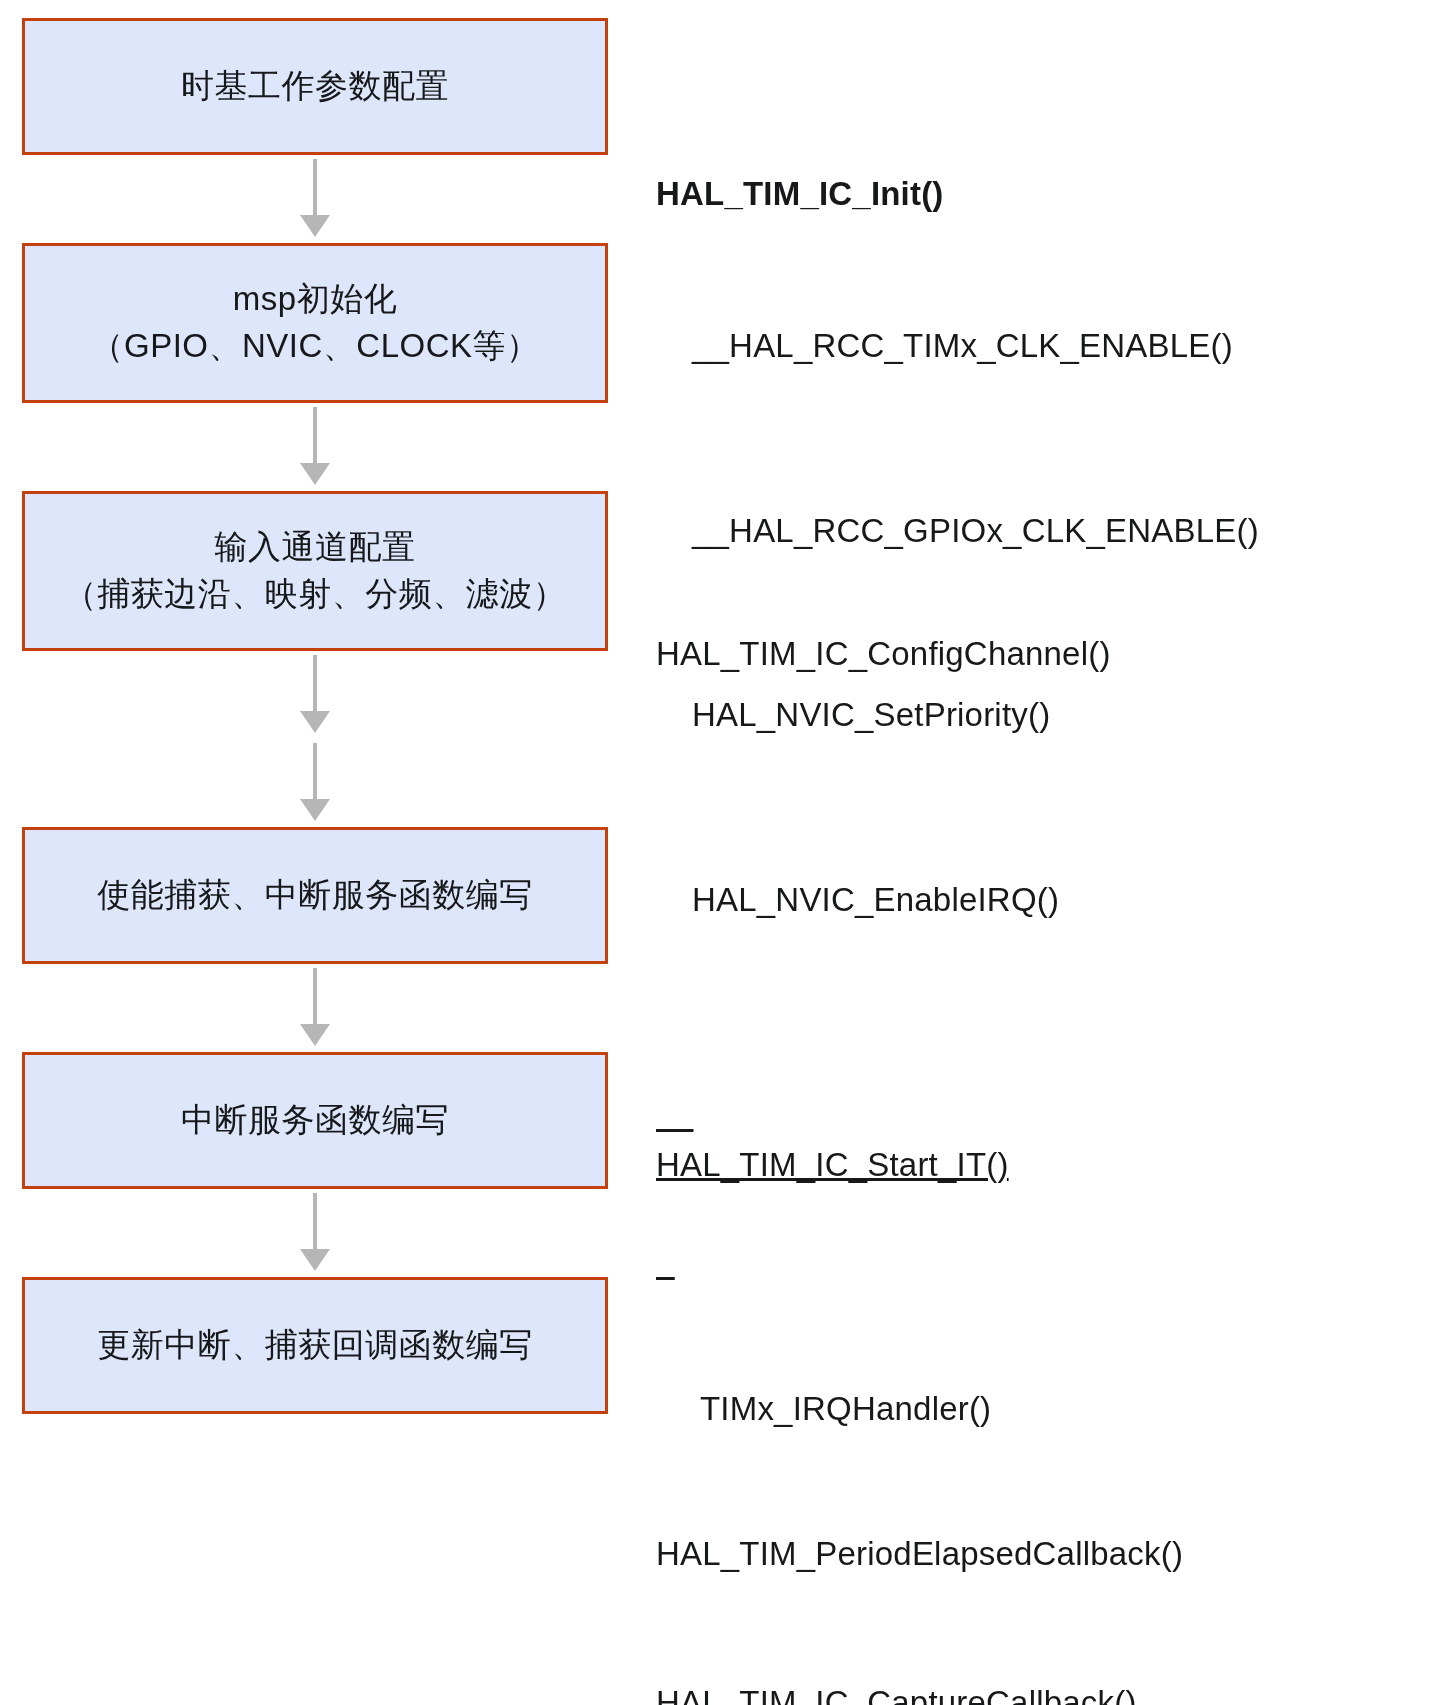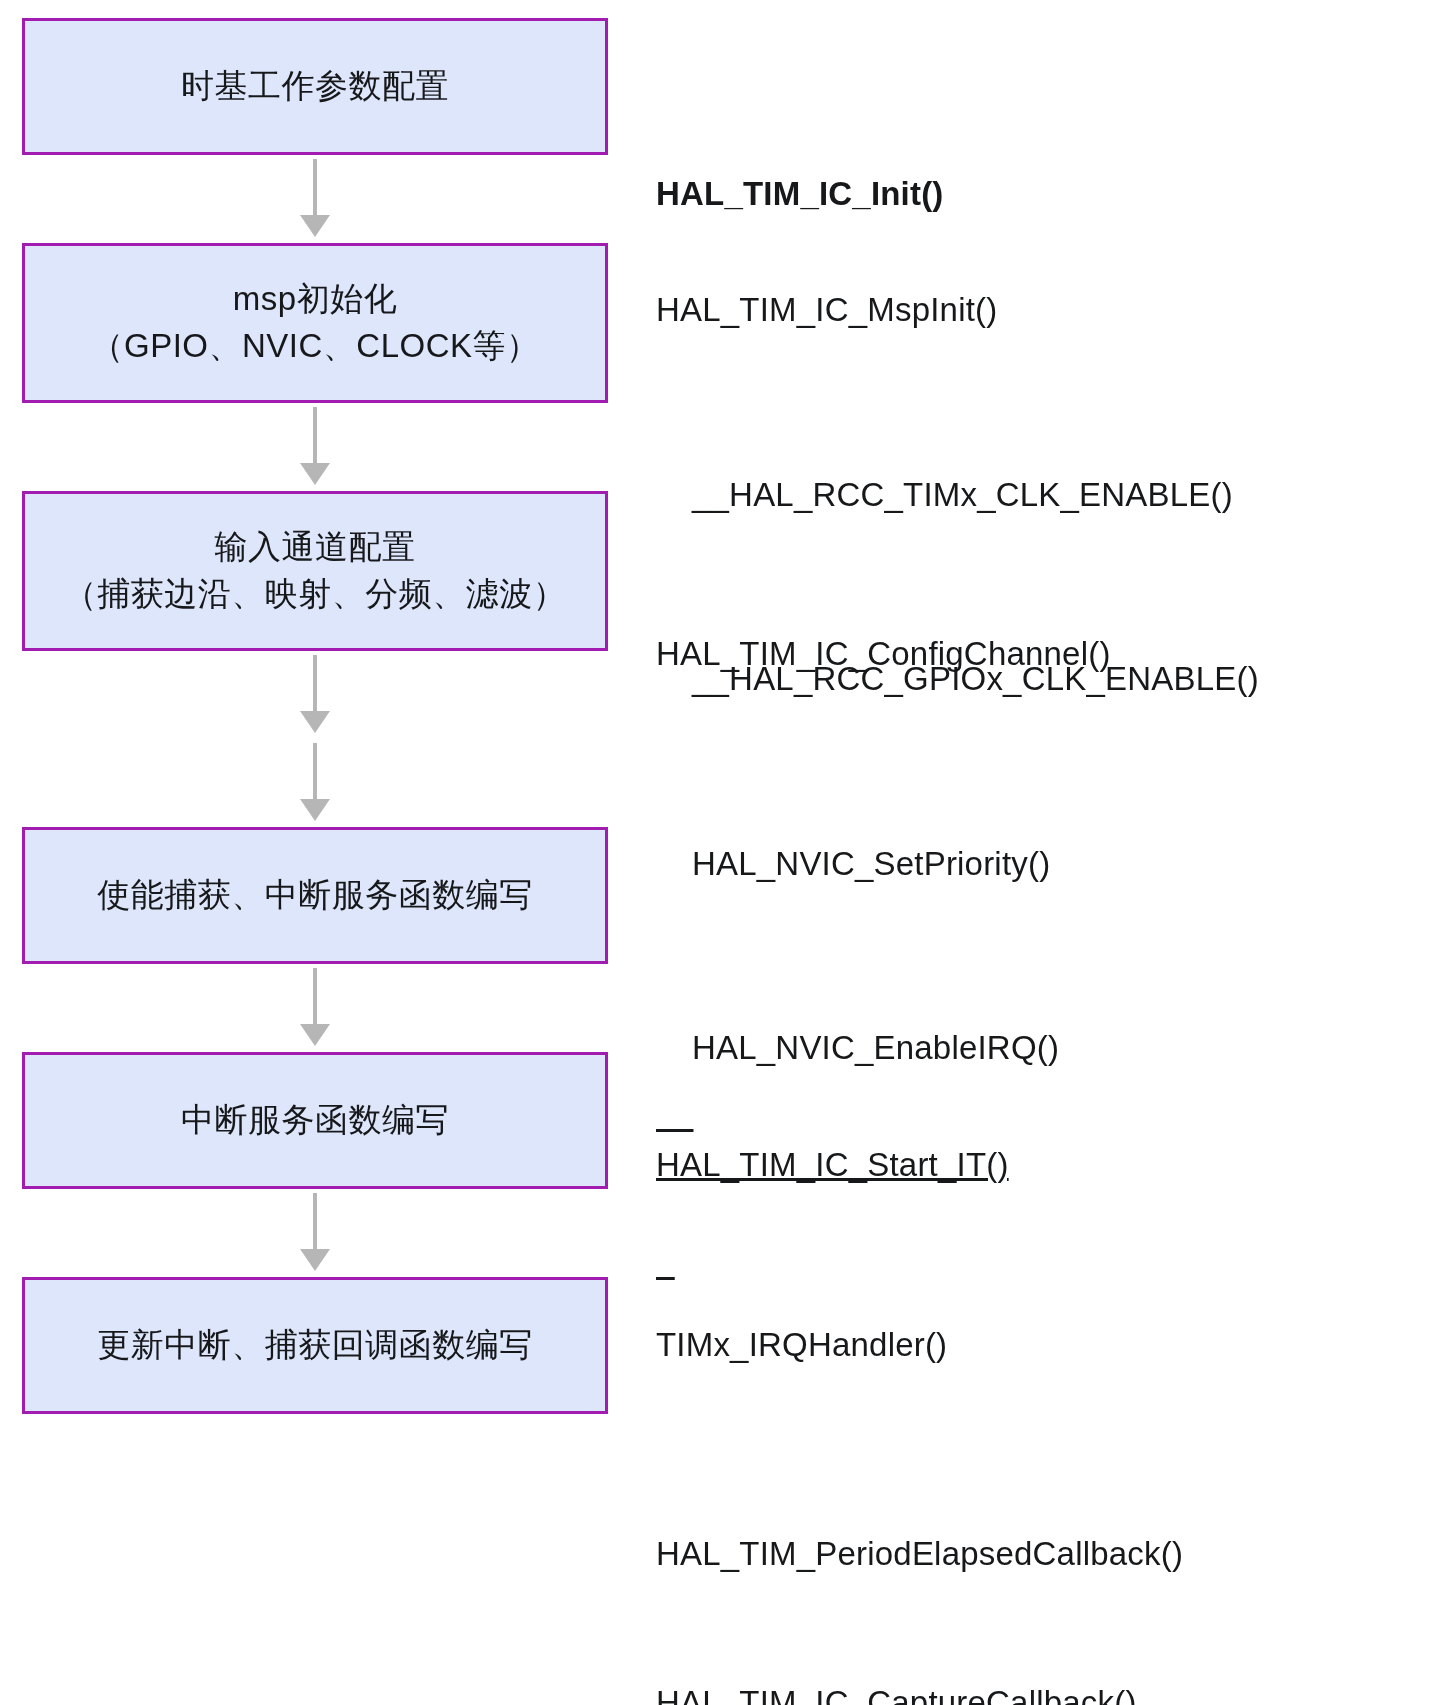--- a/index.html
+++ b/index.html
@@ -26,21 +26,21 @@
     position: absolute;
     left: 22px;
     top: 18px;
     width: 586px;
   }
 
   .node {
     box-sizing: border-box;
     width: 586px;
     background: #dee6fb;
-    border: 3px solid #a21caf;
+    border: 3px solid #c2410c;
     display: flex;
     flex-direction: column;
     align-items: center;
     justify-content: center;
     text-align: center;
     color: #17181a;
     font-size: 33px;
     line-height: 1.42;
     letter-spacing: 0.5px;
   }
@@ -153,37 +153,36 @@
       <span class="node-line">更新中断、捕获回调函数编写</span>
     </div>
 
   </div>
 
   <div class="annot" style="top:70px;font-weight:bold;">
     <span class="ln">HAL_TIM_IC_Init()</span>
   </div>
 
   <div class="annot" style="top:186px;">
-    <span class="ln">HAL_TIM_IC_MspInit()</span>
     <span class="ln ind">__HAL_RCC_TIMx_CLK_ENABLE()</span>
     <span class="ln ind">__HAL_RCC_GPIOx_CLK_ENABLE()</span>
     <span class="ln ind">HAL_NVIC_SetPriority()</span>
     <span class="ln ind">HAL_NVIC_EnableIRQ()</span>
   </div>
 
   <div class="annot" style="top:530px;">
     <span class="ln">HAL_TIM_IC_ConfigChannel()</span>
   </div>
 
 
   <div class="annot" style="top:1041px;text-decoration:underline;">
     <span class="ln">HAL_TIM_IC_Start_IT()</span>
   </div>
 
-  <div class="annot" style="top:1221px;">
+  <div class="annot" style="top:1285px;margin-left:44px;">
     <span class="ln">TIMx_IRQHandler()</span>
   </div>
 
   <div class="annot" style="top:1430px;">
     <span class="ln">HAL_TIM_PeriodElapsedCallback()</span>
     <span class="ln">HAL_TIM_IC_CaptureCallback()</span>
   </div>
 
 </div>
 

